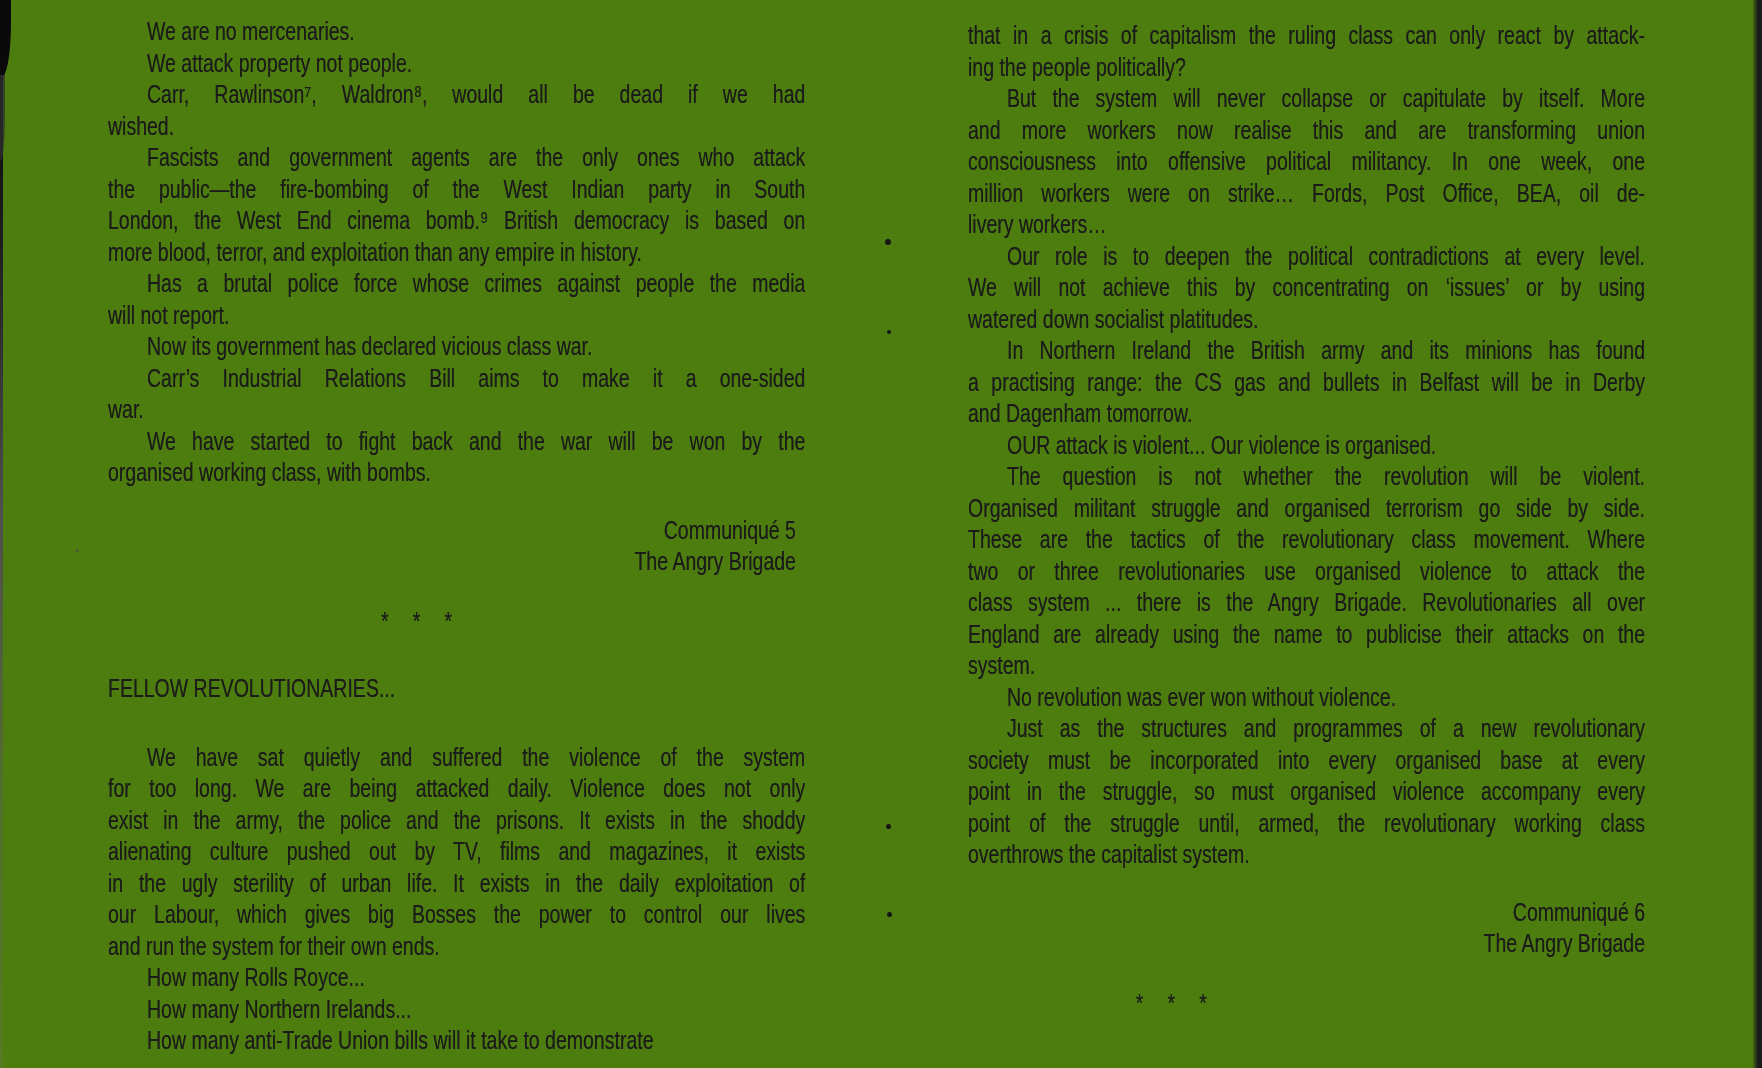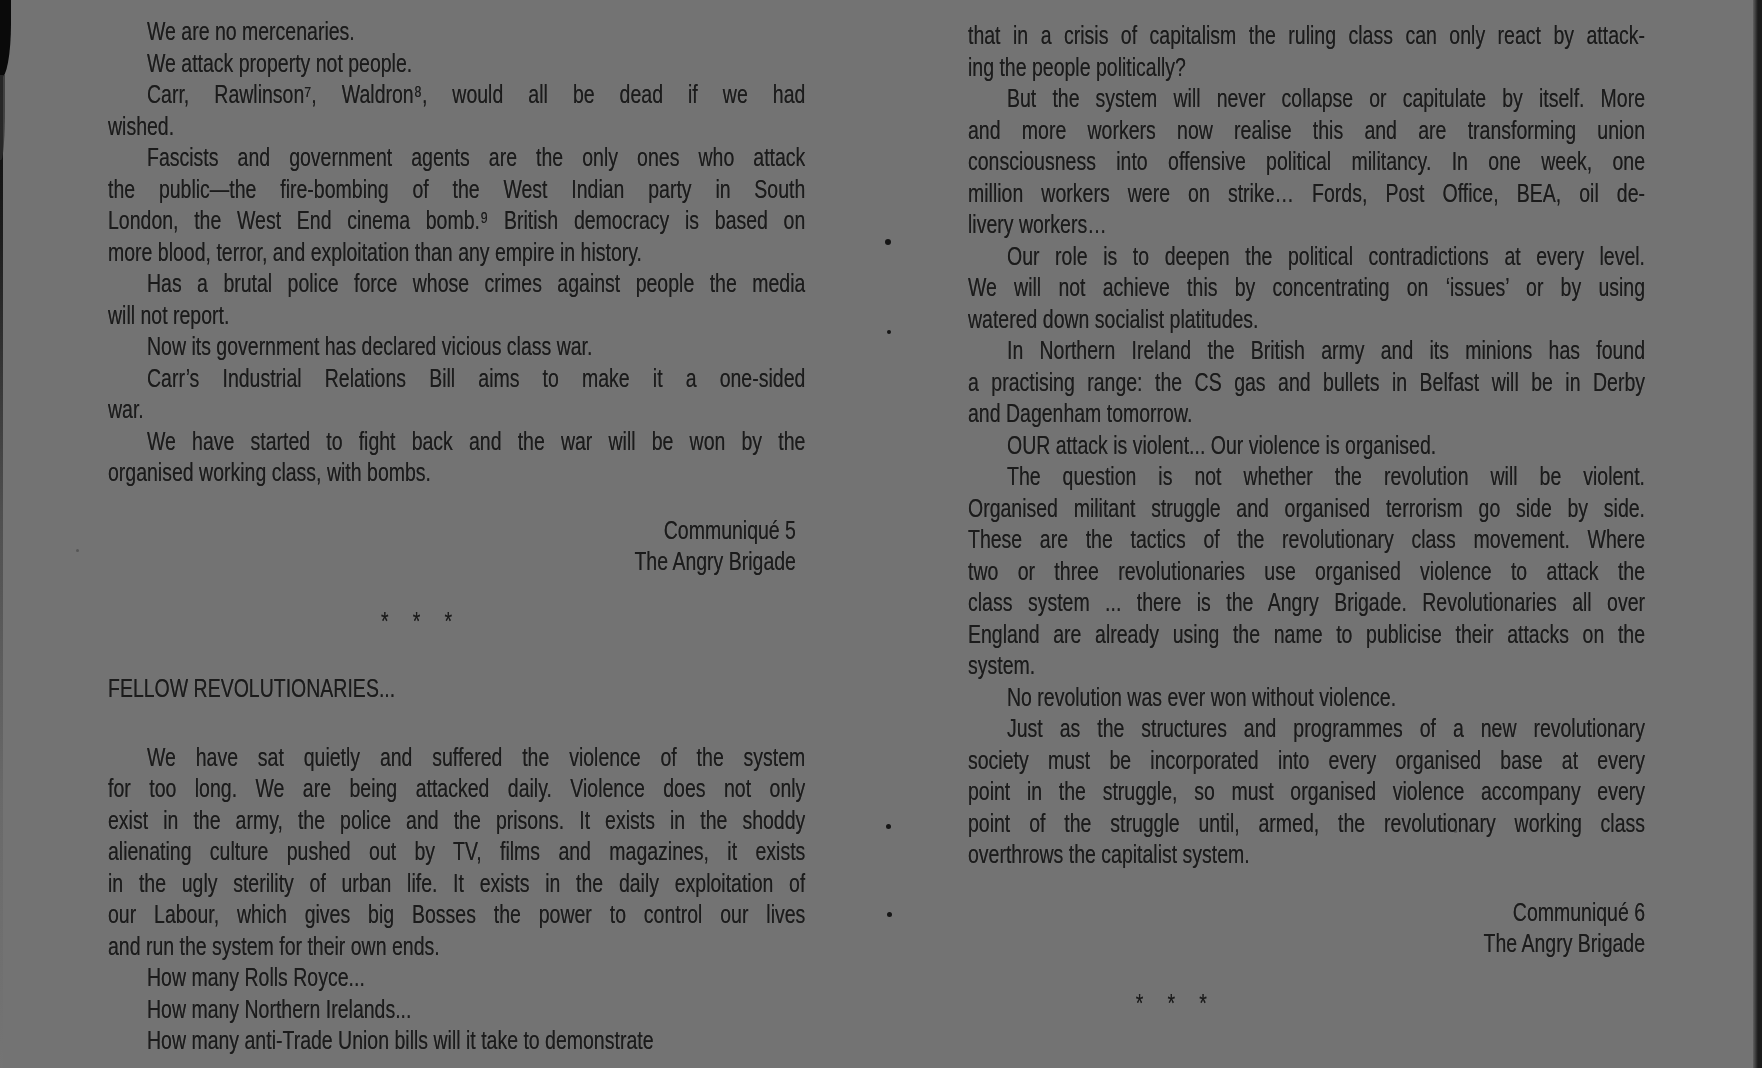--- a/index.html
+++ b/index.html
@@ -1,20 +1,20 @@
 <!DOCTYPE html>
 <html><head>
 <meta charset="utf-8">
 <style>
   html,body { margin:0; padding:0; background:#ffffff; }
   .page {
     position:relative;
     width:1762px; height:1068px;
     overflow:hidden;
-    background:#737373;
+    background:#4d7c0f;
     font-family:"Liberation Sans","DejaVu Sans",sans-serif;
   }
   .col {
     position:absolute;
     transform:scaleX(0.78);
     transform-origin:0 0;
     font-size:25px;
     color:#1b1b1b;
     text-shadow:0 0 0.6px rgba(20,20,20,0.55);
   }

